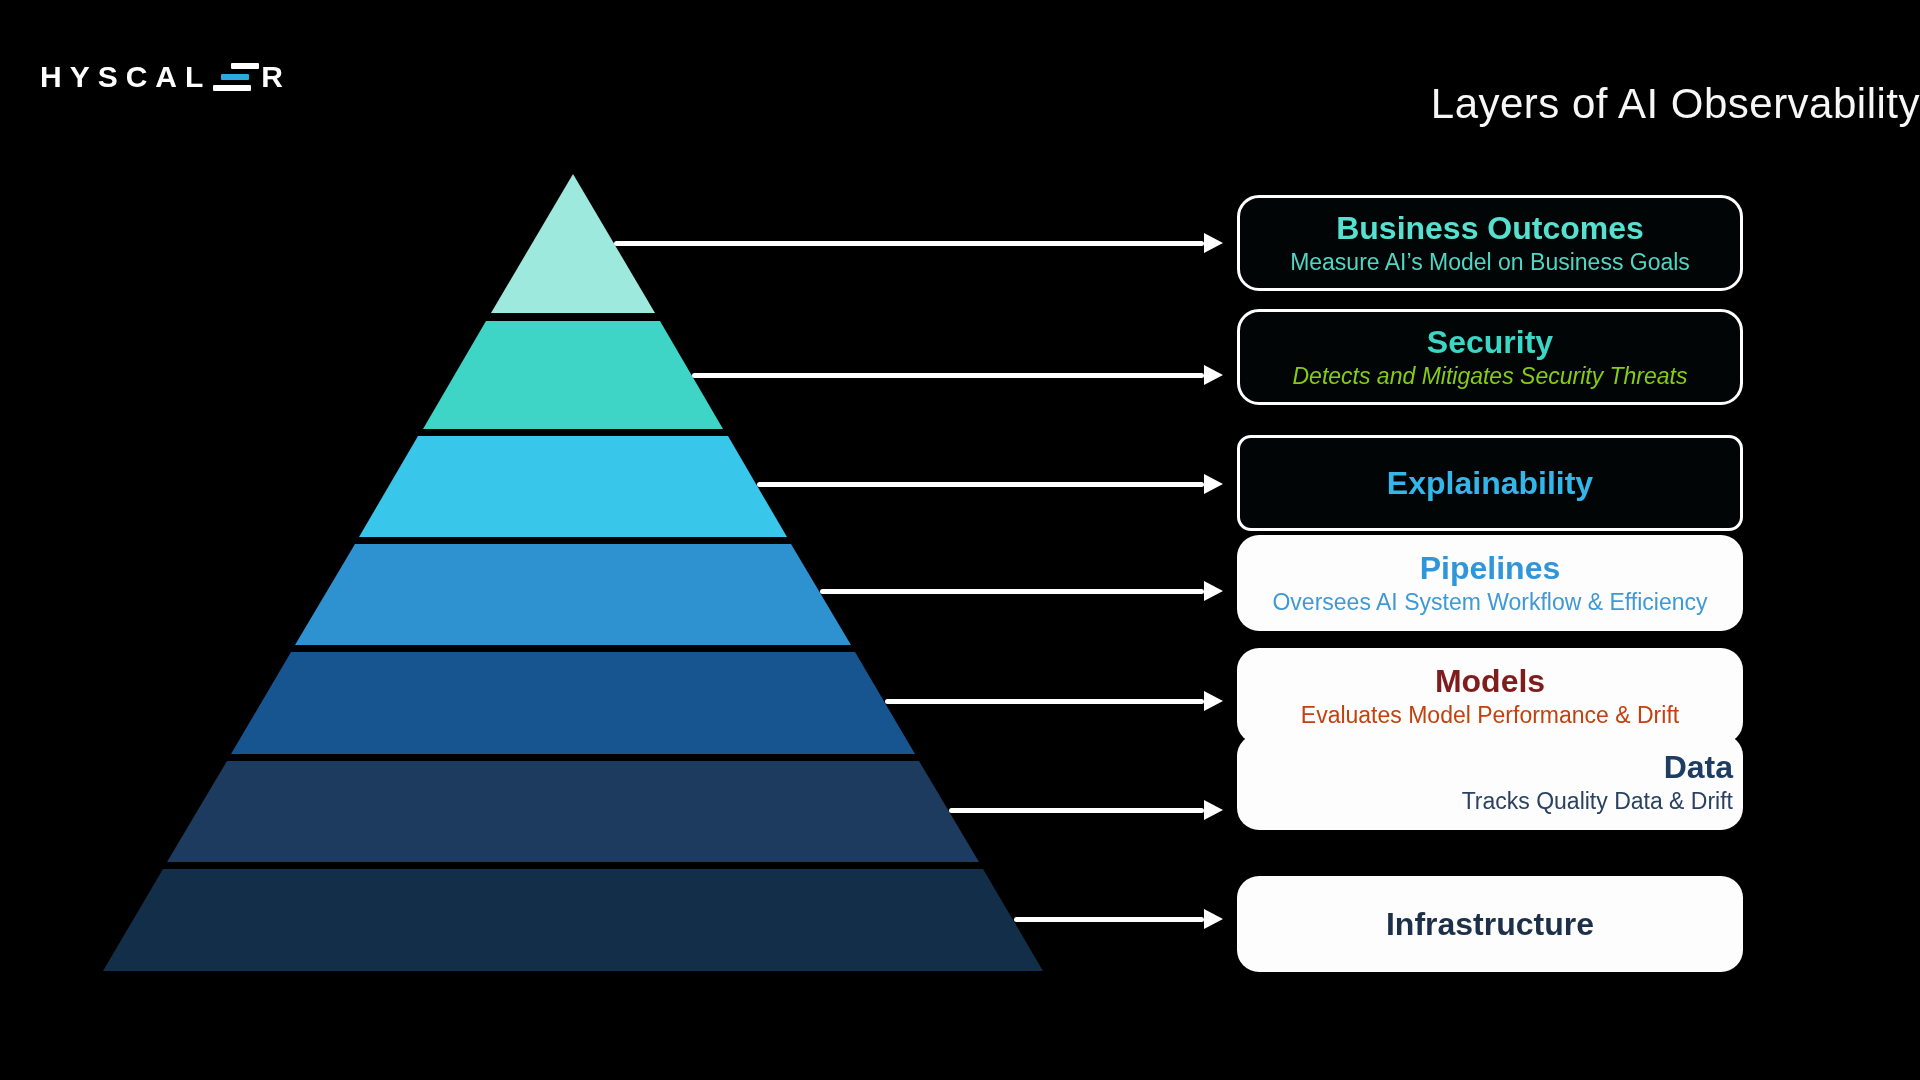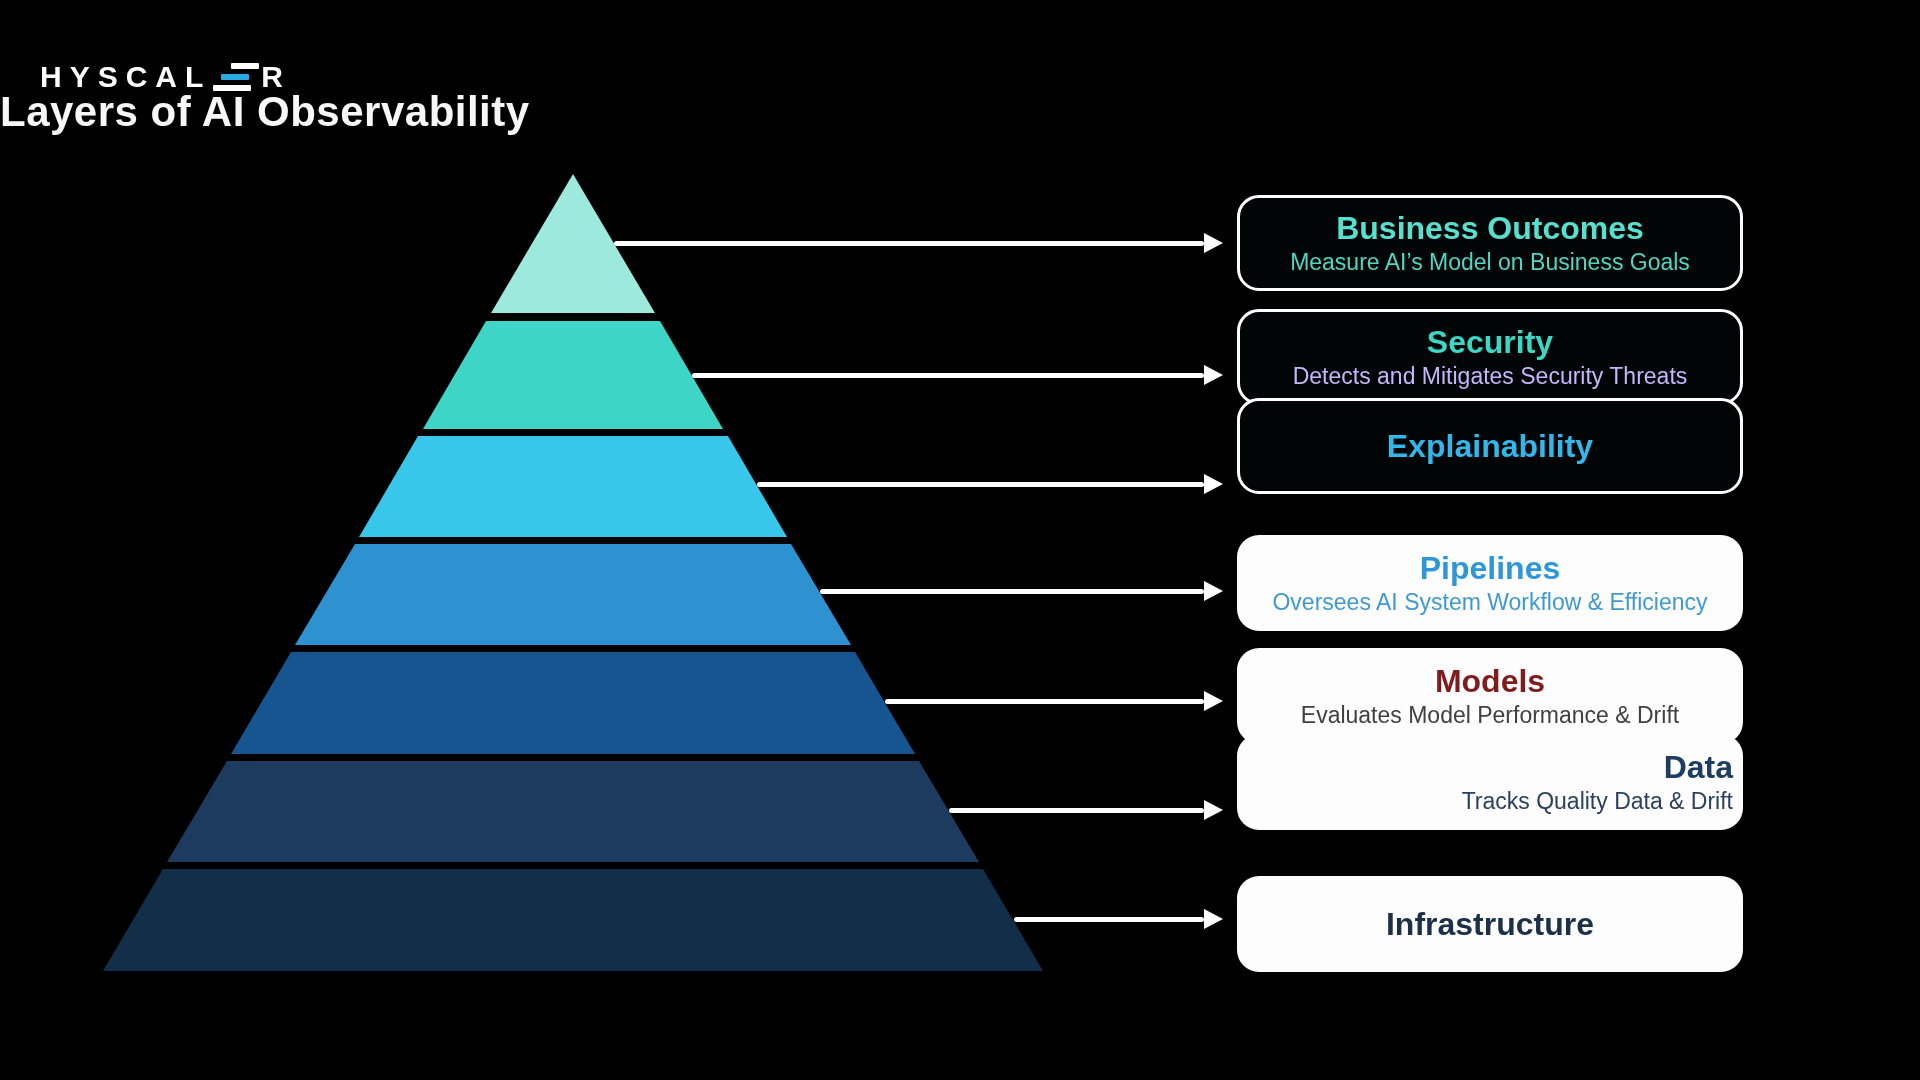--- a/index.html
+++ b/index.html
@@ -11,22 +11,22 @@
   
   .logo{position:absolute;left:40px;top:60px;display:flex;align-items:center;
         color:#fff;font-size:30px;font-weight:700;letter-spacing:8px;}
   .logo-e{position:relative;width:46px;height:30px;display:inline-block;margin:0 2px;}
   .logo-e .bar{position:absolute;height:6px;border-radius:1px;}
   .logo-e .bar.top{left:18px;top:1px;width:28px;}
   .logo-e .bar.mid{left:8px;top:12px;width:28px;}
   .logo-e .bar.bot{left:0;top:23px;width:38px;}
 
   
-  .main-title{position:absolute;left:0;top:88px;width:1920px;text-align:left;
-              font-size:42px;font-weight:700;letter-spacing:0.5px;}
+  .main-title{position:absolute;left:0;top:80px;width:1920px;text-align:right;
+              font-size:42px;font-weight:400;letter-spacing:0.5px;}
 
   
   .pyramid{position:absolute;left:103px;top:174px;width:940px;height:797px;}
   .pyr-layer{position:absolute;left:0;width:940px;}
   .pyr-l1{top:0;height:139px;clip-path:polygon(470px 0,552px 139px,388px 139px);}
   .pyr-l2{top:147px;height:108px;clip-path:polygon(383px 0,557px 0,620px 108px,320px 108px);}
   .pyr-l3{top:262px;height:101px;clip-path:polygon(315px 0,625px 0,684px 101px,256px 101px);}
   .pyr-l4{top:370px;height:101px;clip-path:polygon(252px 0,688px 0,748px 101px,192px 101px);}
   .pyr-l5{top:478px;height:102px;clip-path:polygon(188px 0,752px 0,812px 102px,128px 102px);}
   .pyr-l6{top:587px;height:101px;clip-path:polygon(124px 0,816px 0,876px 101px,64px 101px);}
@@ -47,21 +47,21 @@
 
   
   .box{position:absolute;left:1237px;width:506px;height:96px;border-radius:22px;
        box-sizing:border-box;display:flex;flex-direction:column;justify-content:center;
        align-items:center;text-align:center;padding:4px 10px;}
   .box.dark{border:3.5px solid #fff;}
   .box-title{font-size:32px;font-weight:700;line-height:1.15;}
   .box-sub{font-size:23px;font-weight:400;line-height:1.2;margin-top:2px;}
   .box-1{top:195px;}
   .box-2{top:309px;}
-  .box-3{top:398px;}
+  .box-3{top:435px;border-radius:14px;}
   .box-4{top:535px;}
   .box-5{top:648px;}
   .box-6{top:734px;align-items:flex-end;}
   .box-7{top:876px;}
 </style>
 </head>
 <body>
 
 <div class="frame">
 
@@ -115,32 +115,32 @@
     <span class="shaft" style="background: rgb(255, 255, 255);"></span>
     <span class="head"></span>
   </div>
 
   <div class="box dark box-1" style="background: rgb(2, 5, 5);">
     <div class="box-title" style="color: rgb(86, 224, 207);">Business Outcomes</div>
     <div class="box-sub" style="color: rgb(79, 214, 196);">Measure AI’s Model on Business Goals</div>
   </div>
   <div class="box dark box-2" style="background: rgb(2, 5, 5);">
     <div class="box-title" style="color: rgb(59, 215, 198);">Security</div>
-    <div class="box-sub" style="color: #c4b5fd;">Detects and Mitigates Security Threats</div>
+    <div class="box-sub" style="color: #84cc16; font-style: italic;">Detects and Mitigates Security Threats</div>
   </div>
   <div class="box dark box-3" style="background: rgb(2, 5, 5);">
     <div class="box-title" style="color: rgb(51, 182, 233);">Explainability</div>
   </div>
   <div class="box light box-4" style="background: rgb(253, 253, 253);">
     <div class="box-title" style="color: rgb(47, 150, 217);">Pipelines</div>
     <div class="box-sub" style="color: rgb(63, 153, 211);">Oversees AI System Workflow &amp; Efficiency</div>
   </div>
   <div class="box light box-5" style="background: rgb(253, 253, 253);">
     <div class="box-title" style="color: #7f1d1d;">Models</div>
-    <div class="box-sub" style="color: #404040;">Evaluates Model Performance &amp; Drift</div>
+    <div class="box-sub" style="color: #c2410c;">Evaluates Model Performance &amp; Drift</div>
   </div>
   <div class="box light box-6" style="background: rgb(253, 253, 253);">
     <div class="box-title" style="color: rgb(30, 61, 99);">Data</div>
     <div class="box-sub" style="color: rgb(42, 65, 97);">Tracks Quality Data &amp; Drift</div>
   </div>
   <div class="box light box-7" style="background: rgb(253, 253, 253);">
     <div class="box-title" style="color: rgb(28, 48, 73);">Infrastructure</div>
   </div>
 
 </div>

